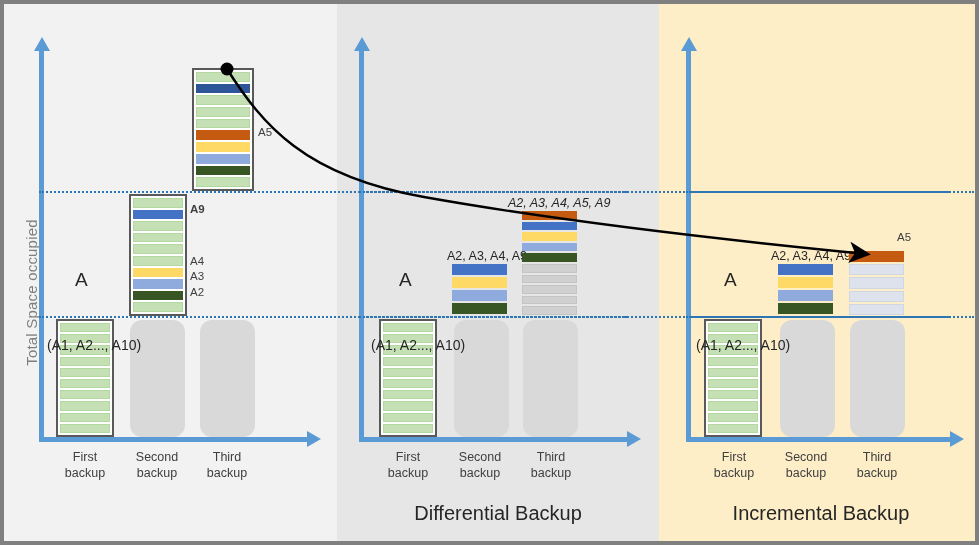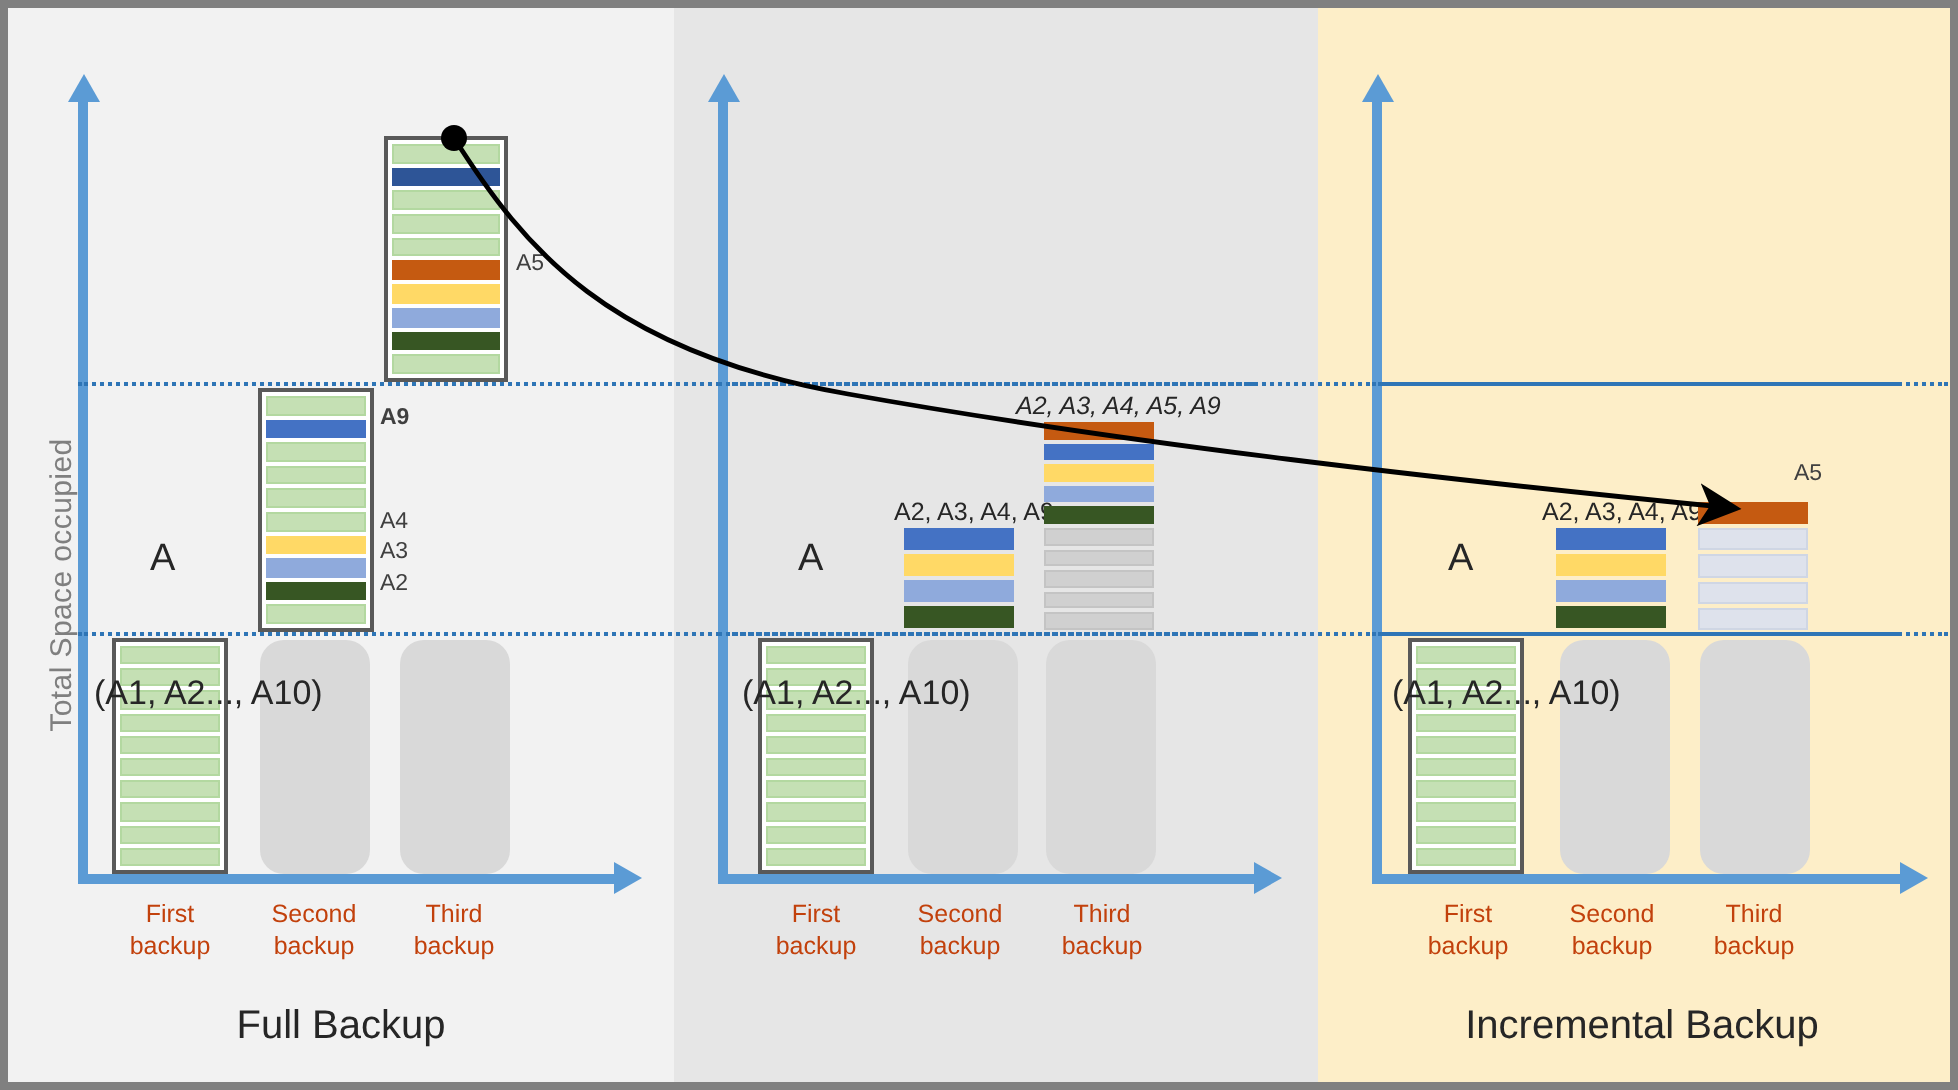--- a/index.html
+++ b/index.html
@@ -47,24 +47,24 @@
   
   .bar{position:absolute;box-sizing:border-box;display:flex;
        flex-direction:column;justify-content:flex-start;}
   .bar.framed{border:2px solid #595959;background:#ffffff;padding:2px;}
   .stripe{width:100%;box-sizing:border-box;}
   .stripe + .stripe{margin-top:2px;}
 
   
   .lbl{position:absolute;color:#404040;white-space:nowrap;}
   .lbl-A{font-size:19px;color:#262626;}
-  .lbl-Asub{font-size:17px;color:#262626;margin-top:44px;}
+  .lbl-Asub{font-size:14px;color:#262626;margin-top:44px;}
   .lbl-small{font-size:11.5px;color:#404040;}
   .lbl-group{font-size:12.5px;color:#262626;}
-  .lbl-tick{position:absolute;font-size:12.5px;color:#c2410c;
+  .lbl-tick{position:absolute;font-size:12.5px;color:#404040;
             text-align:center;line-height:1.25;white-space:pre-line;}
   .panel-title{position:absolute;font-size:20px;color:#262626;
                text-align:center;white-space:nowrap;}
 
   svg.overlay{position:absolute;left:0;top:0;width:979px;height:545px;
               pointer-events:none;}
 </style>
 </head>
 <body>
 
@@ -133,21 +133,20 @@
     </div>
   <div class="lbl lbl-small" style="left:254px;top:122px;">A5</div>
 
   <div class="lbl-tick" style="left:45px;top:446px;width:72px;">First
 backup</div>
   <div class="lbl-tick" style="left:117px;top:446px;width:72px;">Second
 backup</div>
   <div class="lbl-tick" style="left:187px;top:446px;width:72px;">Third
 backup</div>
 
-  <div class="panel-title" style="left:0px;top:498px;width:333px;">Full Backup</div>
 
   <div class="arrow-up" style="left:350px;top:33px;"></div>
   <div class="axis-v" style="left:355px;top:45px;height:393px;"></div>
   <div class="axis-h" style="left:355px;top:433px;width:272px;"></div>
   <div class="arrow-right" style="left:623px;top:427px;"></div>
 
   <div class="guide" style="left:355px;top:187px;width:590px;"></div>
   <div class="guide" style="left:355px;top:312px;width:590px;"></div>
 
   <div class="gray-col" style="left:450px;top:316px;width:55px;height:117px;"></div>
@@ -190,20 +189,21 @@
     </div>
   <div class="lbl lbl-group" style="left:504px;top:192px;font-style:italic;">A2, A3, A4, A5, A9</div>
 
   <div class="lbl-tick" style="left:368px;top:446px;width:72px;">First
 backup</div>
   <div class="lbl-tick" style="left:440px;top:446px;width:72px;">Second
 backup</div>
   <div class="lbl-tick" style="left:511px;top:446px;width:72px;">Third
 backup</div>
 
+  <div class="panel-title" style="left:333px;top:498px;width:322px;">Differential Backup</div>
 
   <div class="arrow-up" style="left:677px;top:33px;"></div>
   <div class="axis-v" style="left:682px;top:45px;height:393px;"></div>
   <div class="axis-h" style="left:682px;top:433px;width:268px;"></div>
   <div class="arrow-right" style="left:946px;top:427px;"></div>
 
   <div class="guide" style="left:682px;top:187px;width:288px;"></div>
   <div class="guide" style="left:682px;top:312px;width:288px;"></div>
 
   <div class="gray-col" style="left:776px;top:316px;width:55px;height:117px;"></div>

